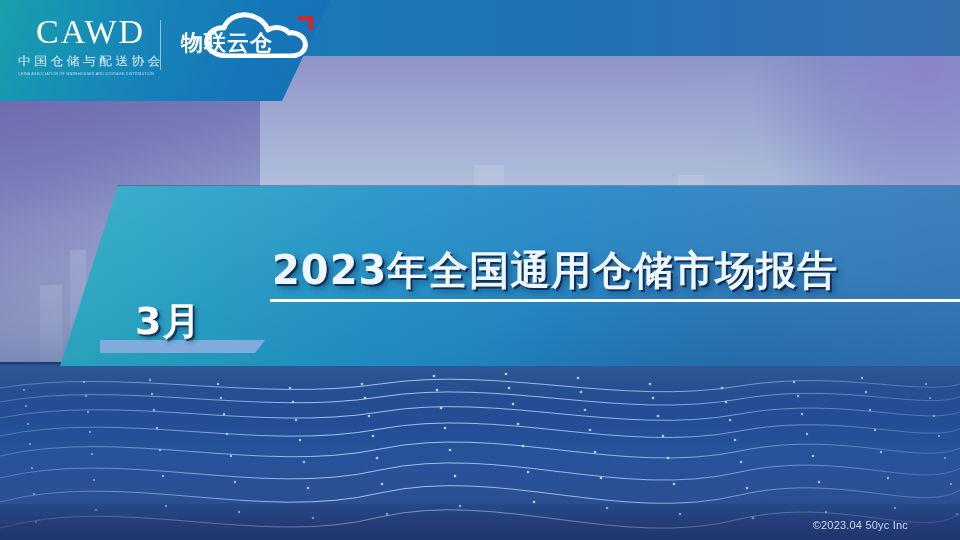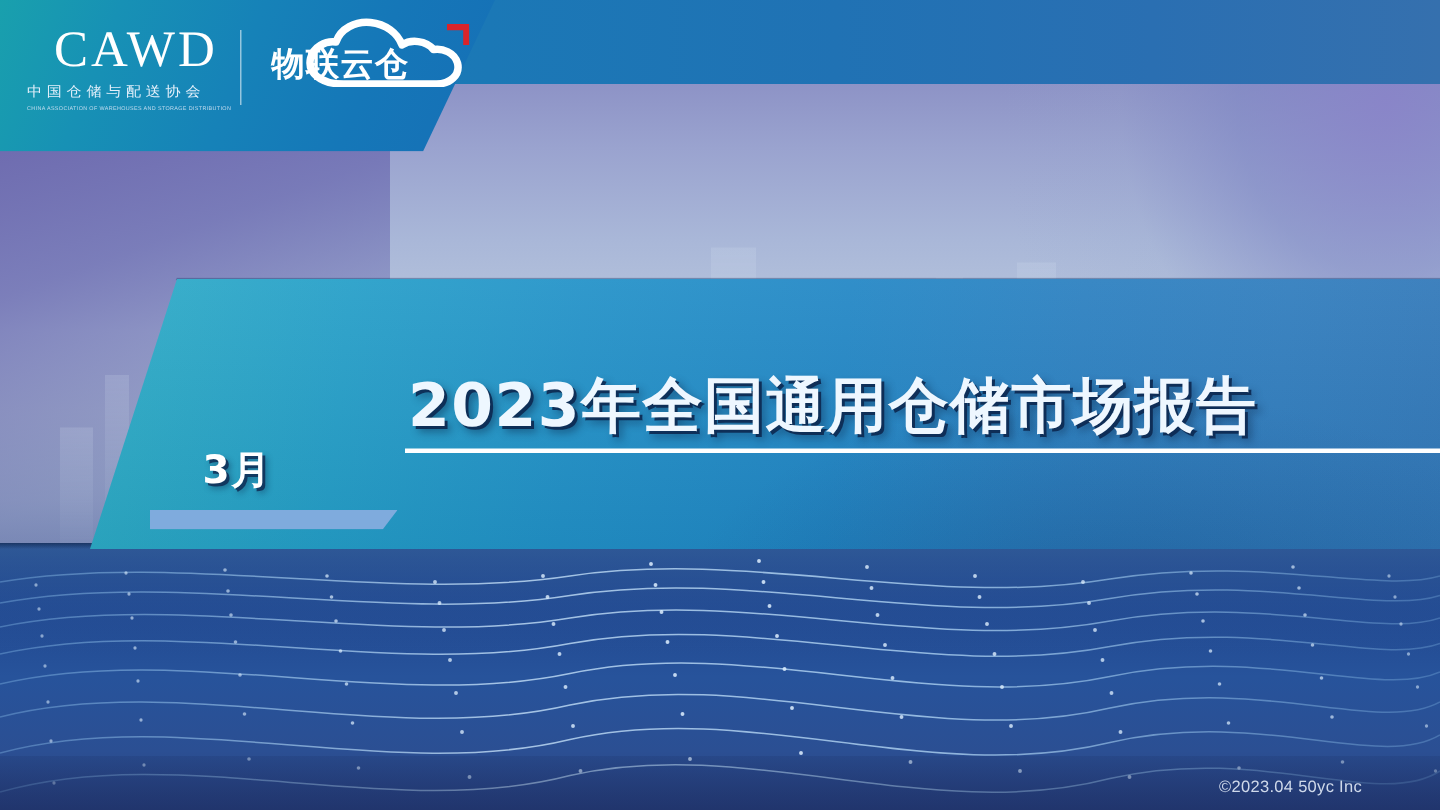--- a/index.html
+++ b/index.html
@@ -124,21 +124,21 @@
     font-size: 34px;
     letter-spacing: 2px;
     color: #ffffff;
     line-height: 1;
     font-weight: 400;
     white-space: nowrap;
     margin-left: 18px;
   }
   .cawd-cn {
     margin-top: 4px;
-    font-size: 10px;
+    font-size: 13px;
     color: #e4f0fb;
     letter-spacing: 3.2px;
     white-space: nowrap;
     transform: scaleY(.92);
     transform-origin: left top;
   }
   .cawd-en {
     margin-top: 1px;
     font-size: 3.6px;
     color: #cfe2f4;
@@ -221,21 +221,21 @@
     left: 100px; top: 340px;
     width: 165px; height: 13px;
     background: #7fabdd;
     clip-path: polygon(0 0, 100% 0, 94% 100%, 0 100%);
   }
 
   .month {
     position: absolute;
     left: 135px; top: 296px;
     font-family: "DejaVu Sans", sans-serif;
-    font-size: 26px;
+    font-size: 38px;
     font-weight: bold;
     color: #ffffff;
     letter-spacing: 1px;
     text-shadow:
       2px 2px 0 rgba(15,45,85,.85),
       3px 3px 4px rgba(10,35,70,.45);
   }
 
   .main-title {
     position: absolute;

